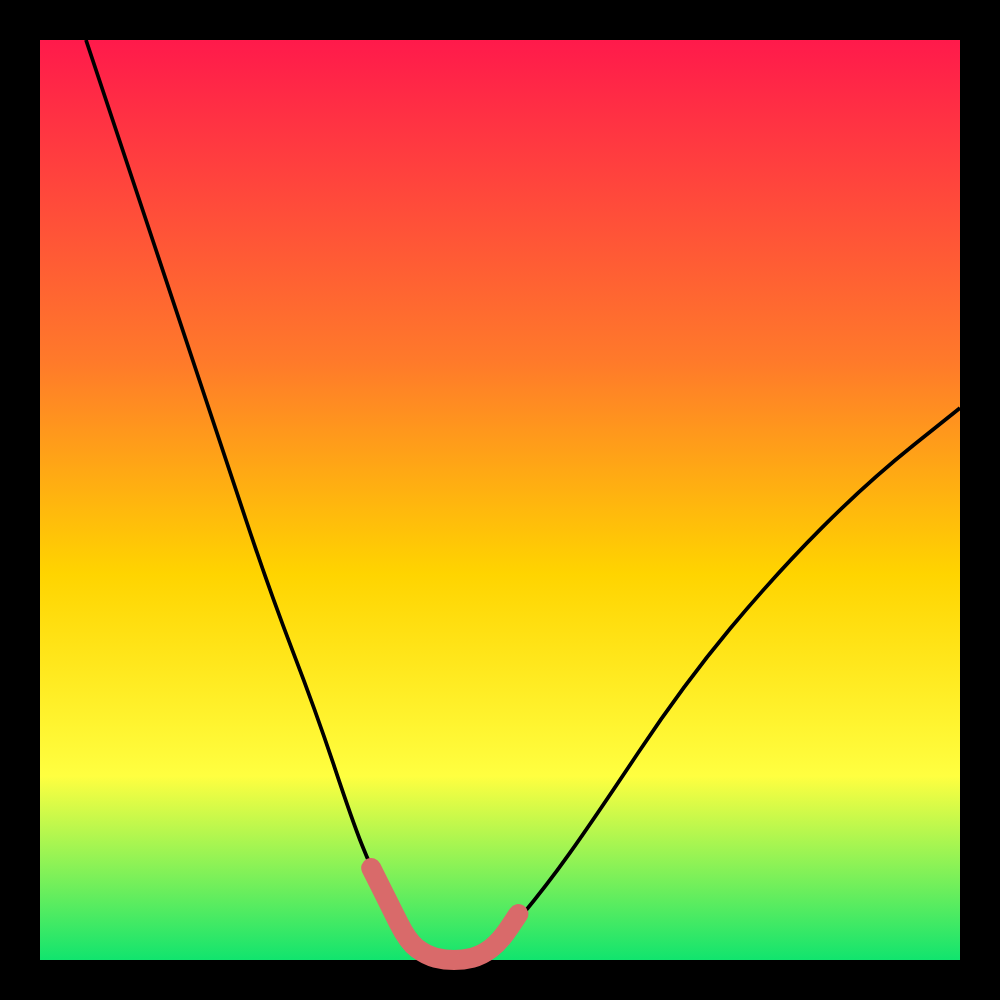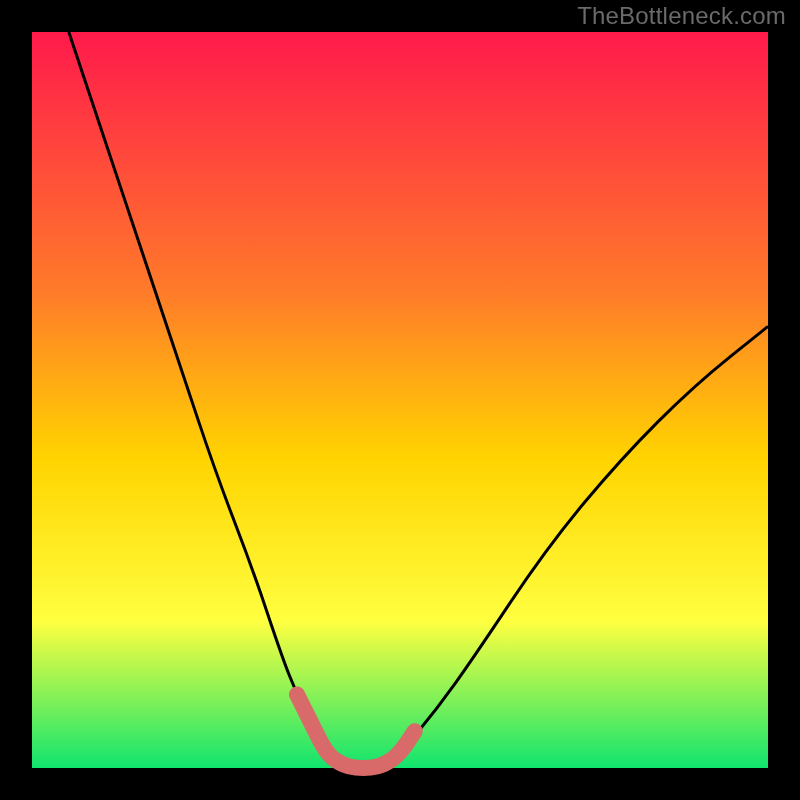--- a/index.html
+++ b/index.html
@@ -34,21 +34,20 @@
     top: 0;
     width: 800px;
     height: 800px;
     display: block;
   }
 </style>
 </head>
 <body>
 
 <div class="frame">
-  <div class="watermark">TheBottleneck.com</div>
 
   <svg class="plot" viewBox="0 0 800 800">
     <defs>
       <linearGradient id="bg-grad" x1="0" y1="0" x2="0" y2="1">
         <stop id="g0" offset="0%" stop-color="#ff1a4b"></stop>
         <stop id="g1" offset="35%" stop-color="#ff7a2a"></stop>
         <stop id="g2" offset="58%" stop-color="#ffd400"></stop>
         <stop id="g3" offset="80%" stop-color="#ffff40"></stop>
         <stop id="g4" offset="100%" stop-color="#11e46e"></stop>
       </linearGradient>

